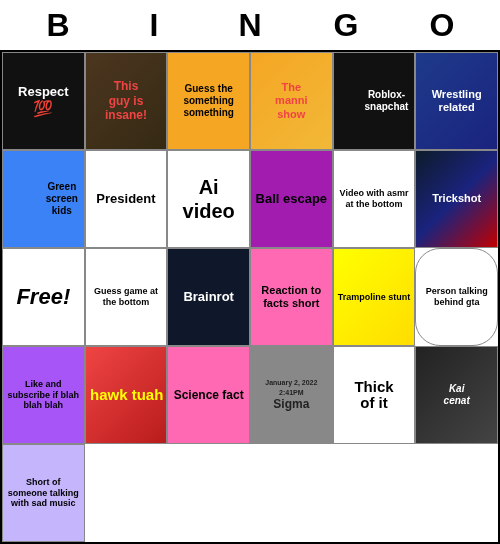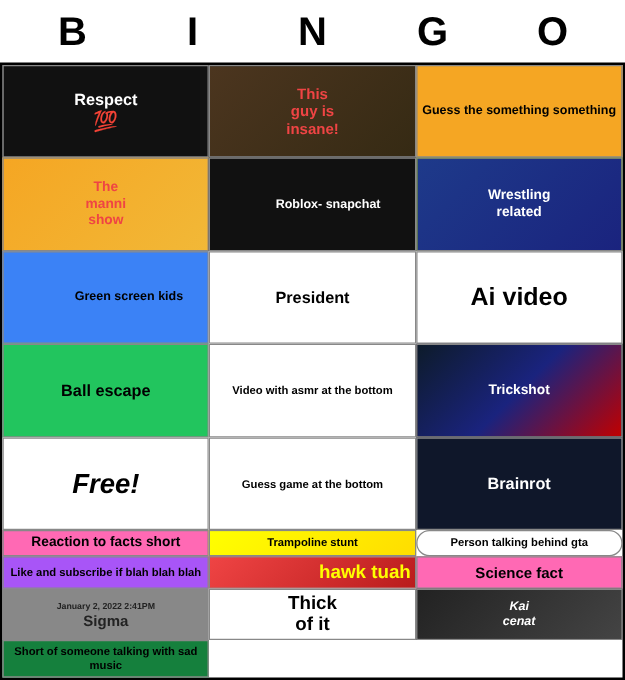--- a/index.html
+++ b/index.html
@@ -26,21 +26,21 @@
     }
     .bingo-letter {
       font-size: 32px;
       font-weight: bold;
       color: #000;
       width: 90px;
       text-align: center;
     }
     .bingo-grid {
       display: grid;
-      grid-template-columns: repeat(3, 1fr);
+      grid-template-columns: repeat(6, 1fr);
       grid-template-rows: repeat(5, 1fr);
       flex: 1;
       border: 2px solid #000;
     }
     .cell {
       border: 1px solid #888;
       display: flex;
       align-items: center;
       justify-content: center;
       text-align: center;
@@ -81,21 +81,21 @@
       color: #ffff00;
       font-size: 14px;
       justify-content: flex-end;
     }
     .brainrot-cell {
       background: #0f172a;
       color: #fff;
       font-size: 12px;
     }
     .ball-escape-cell {
-      background: #22c55e;
+      background: #a21caf;
       color: #000;
     }
     .science-fact-cell {
       background: #ff69b4;
       color: #000;
     }
     .sigma-cell {
       background: #888;
       color: #000;
       font-size: 9px;
@@ -104,21 +104,21 @@
       background: #fff;
       color: #000;
       font-size: 13px;
     }
     .kai-cenat-cell {
       background: #333;
       color: #fff;
       font-size: 10px;
     }
     .wrestling-cell {
-      background: #4d7c0f;
+      background: #3b82f6;
       color: #fff;
       font-size: 10px;
     }
     .trickshot-cell {
       background: #1a1a2e;
       color: #fff;
       font-size: 10px;
     }
     .trampoline-cell {
       background: #ffff00;
@@ -129,21 +129,21 @@
       background: #ff69b4;
       color: #000;
       font-size: 11px;
     }
     .like-subscribe-cell {
       background: #a855f7;
       color: #000;
       font-size: 9px;
     }
     .short-of-someone-cell {
-      background: #15803d;
+      background: #c4b5fd;
       color: #000;
       font-size: 9px;
     }
     .president-cell {
       background: #fff;
       color: #000;
     }
     .the-manni-cell {
       background: #f5a623;
       color: #ef4444;

